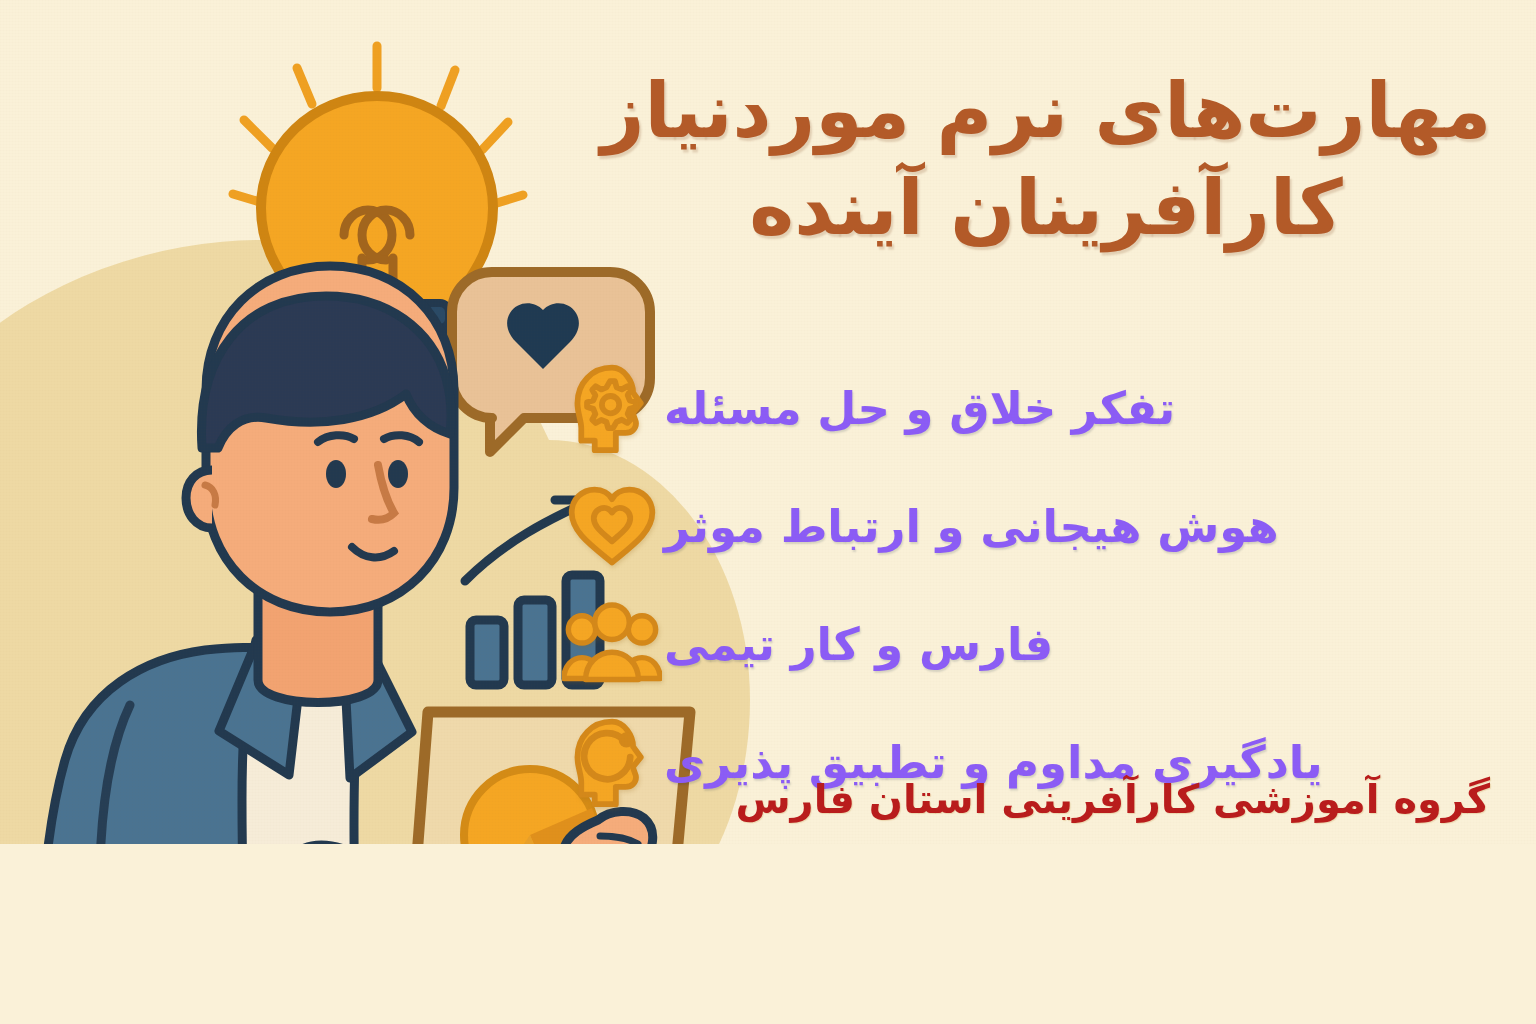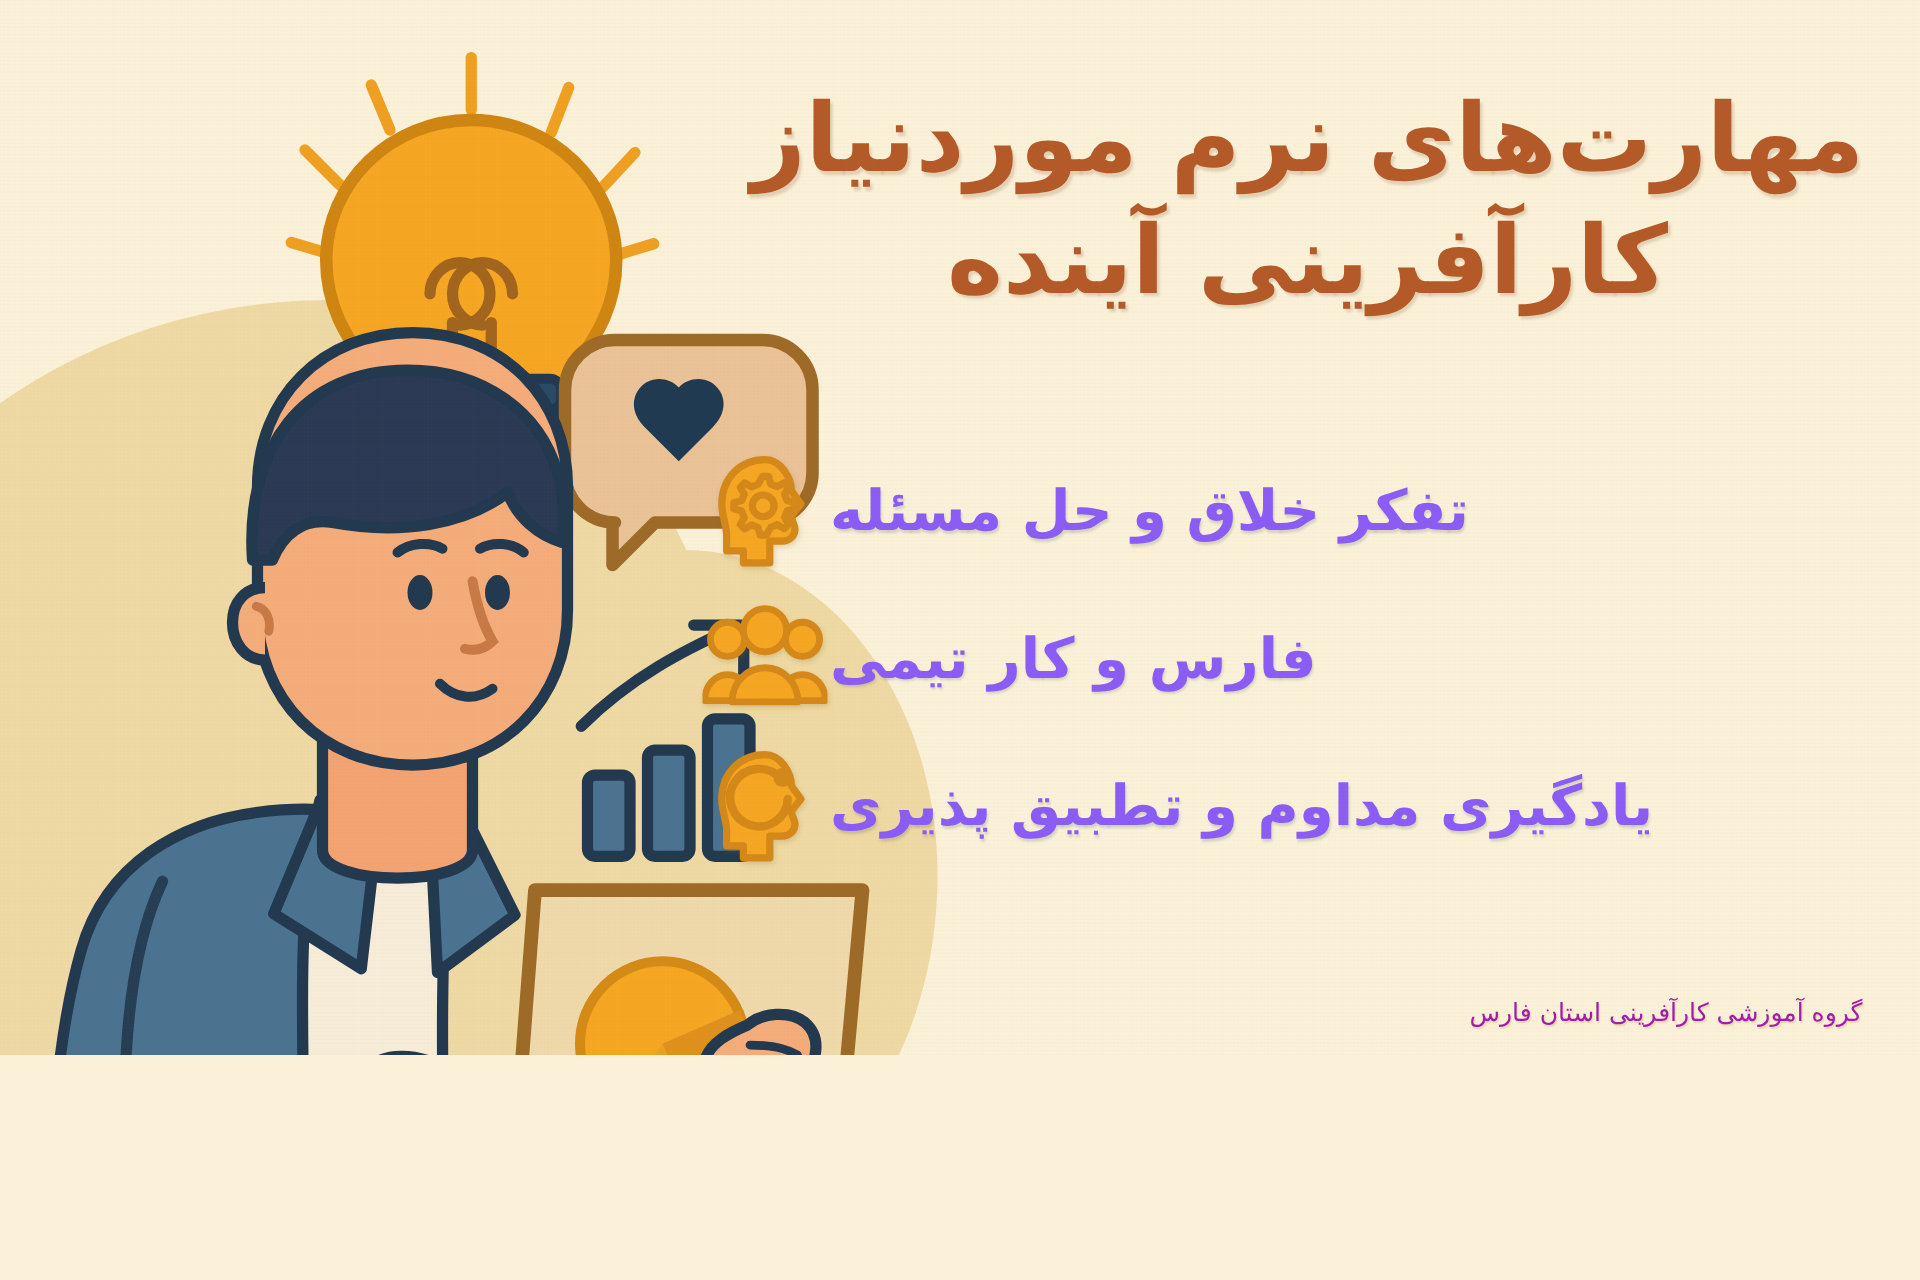--- a/index.html
+++ b/index.html
@@ -80,23 +80,23 @@
   .skill-icon{
     width:104px;height:104px;
     flex:0 0 104px;
     display:flex;align-items:center;justify-content:center;
   }
   .skill-icon svg{display:block;filter:drop-shadow(1px 2px 2px rgba(150,100,20,.22));}
   
   .footer{
     position:absolute;
     right:46px;bottom:22px;
-    color:#a21caf;
-    font-size:20px;
-    font-weight:normal;
+    color:#b91c1c;
+    font-size:40px;
+    font-weight:bold;
     direction:rtl;
     text-shadow:1px 1px 1px rgba(180,120,20,.2);
     z-index:6;
   }
   
   .grain{
     position:absolute;inset:0;z-index:9;pointer-events:none;
     opacity:.16;
     background-image:
       repeating-linear-gradient(0deg, rgba(140,110,60,.09) 0 1px, transparent 1px 3px),
@@ -213,37 +213,46 @@
       <g fill="none" stroke="#22394f" stroke-width="7" stroke-linecap="round">
         <path d="M600 836c14 0 28 2 38 8"></path>
         <path d="M596 858c14 0 28 2 38 8"></path>
         <path d="M598 880c12 0 24 2 32 6"></path>
       </g>
     </g>
   </svg>
 
   <div class="title-wrap">
     <div class="title-line">مهارت‌های نرم موردنیاز</div>
-    <div class="title-line">کارآفرینی  آینده</div>
+    <div class="title-line">کارآفرینان  آینده</div>
   </div>
 
   <div class="skills">
 
     <div class="skill-row">
       <div class="skill-icon">
         <svg width="96" height="96" viewBox="0 0 100 100">
           <path d="M50 8C29 8 14 24 14 45c0 10 4 18 4 26v13h14v10h22V76h10c7 0 11-5 11-10 0-4-3-7-3-11l8-10-8-11C72 23 63 8 50 8z" fill="#f5a623" stroke="#d4881a" stroke-width="6" stroke-linejoin="round"></path>
           <path d="M48 22l5 0 1.8 6.4 5.4 2.2 5.8-3.3 3.6 3.6-3.3 5.8 2.2 5.4 6.4 1.8v5l-6.4 1.8-2.2 5.4 3.3 5.8-3.6 3.6-5.8-3.3-5.4 2.2L51 71h-5l-1.8-6.4-5.4-2.2-5.8 3.3-3.6-3.6 3.3-5.8-2.2-5.4L24 49v-5l6.5-1.8 2.2-5.4-3.3-5.8 3.6-3.6 5.8 3.3 5.4-2.2z" fill="none" stroke="#d4881a" stroke-width="6" stroke-linejoin="round"></path>
           <circle cx="48.5" cy="46.5" r="9" fill="none" stroke="#d4881a" stroke-width="6"></circle>
         </svg>
       </div>
       <div class="skill-label">تفکر خلاق و حل مسئله</div>
     </div>
 
 
+    <div class="skill-row">
+      <div class="skill-icon">
+        <svg width="96" height="96" viewBox="0 0 100 100">
+          <path d="M50 88C28 70 8 56 8 36 8 22 19 12 32 12c8 0 15 4 18 10 3-6 10-10 18-10 13 0 24 10 24 24 0 20-20 34-42 52z" fill="#f5a623" stroke="#d4881a" stroke-width="6" stroke-linejoin="round"></path>
+          <path d="M50 66C40 57 31 51 31 42c0-6 5-11 11-11 3 0 6 2 8 5 2-3 5-5 8-5 6 0 11 5 11 11 0 9-9 15-19 24z" fill="none" stroke="#d4881a" stroke-width="6" stroke-linejoin="round"></path>
+        </svg>
+      </div>
+      <div class="skill-label">هوش هیجانی و ارتباط موثر</div>
+    </div>
 
     <div class="skill-row">
       <div class="skill-icon">
         <svg width="100" height="92" viewBox="0 0 110 92">
           <circle cx="22" cy="30" r="15" fill="#f5a623" stroke="#d4881a" stroke-width="6"></circle>
           <path d="M2 84c0-13 9-23 20-23s20 10 20 23z" fill="#f5a623" stroke="#d4881a" stroke-width="6" stroke-linejoin="round"></path>
           <circle cx="88" cy="30" r="15" fill="#f5a623" stroke="#d4881a" stroke-width="6"></circle>
           <path d="M68 84c0-13 9-23 20-23s20 10 20 23z" fill="#f5a623" stroke="#d4881a" stroke-width="6" stroke-linejoin="round"></path>
           <circle cx="55" cy="22" r="19" fill="#f5a623" stroke="#d4881a" stroke-width="6"></circle>
           <path d="M26 85c0-17 13-30 29-30s29 13 29 30z" fill="#f5a623" stroke="#d4881a" stroke-width="6" stroke-linejoin="round"></path>

